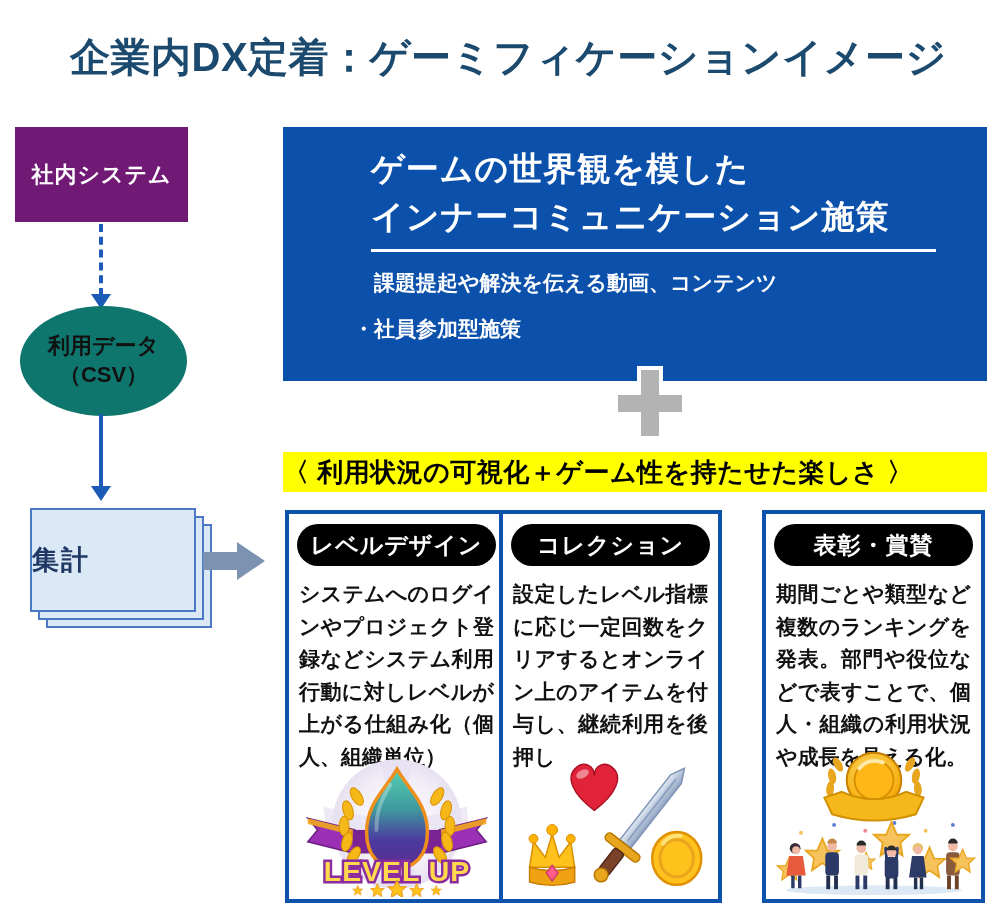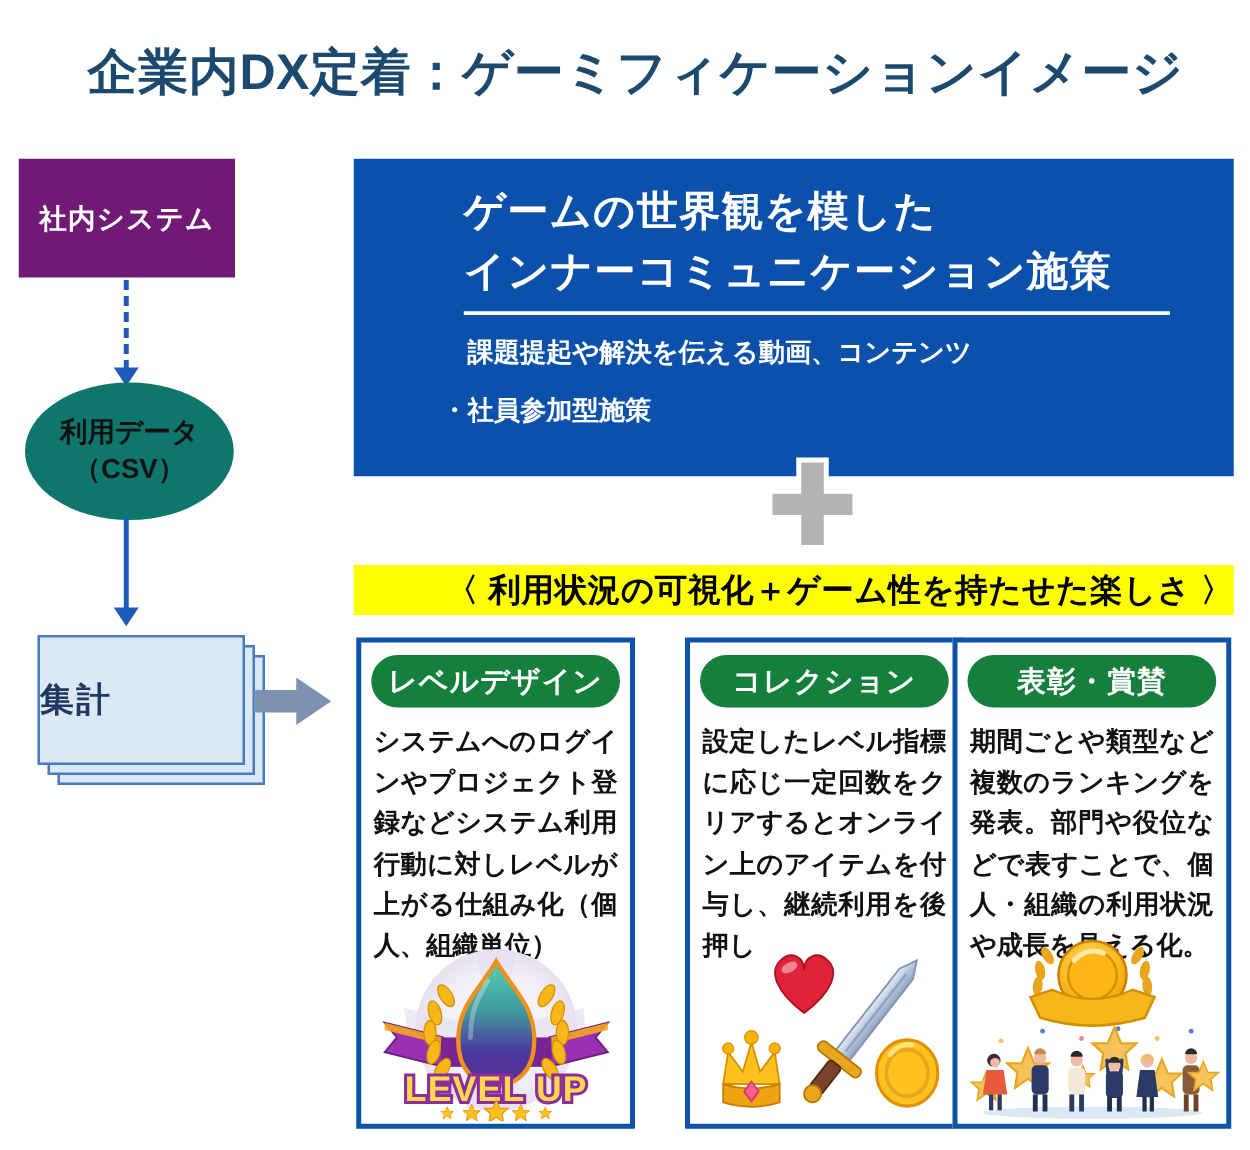--- a/index.html
+++ b/index.html
@@ -39,28 +39,28 @@
   .mp-heading{position:absolute;left:88px;top:18px;color:#fff;font-size:33px;font-weight:700;line-height:1.45;letter-spacing:1px;white-space:nowrap;}
   .mp-underline{position:absolute;left:88px;top:122px;width:565px;height:3px;background:#ffffff;}
   .mp-bullets{position:absolute;left:70px;top:140px;color:#fff;font-size:21px;font-weight:600;line-height:1.5;}
   .mp-b1b{padding-left:21px;}
   .mp-b2{margin-top:14px;}
   
   .plus-wrap{position:absolute;left:612px;top:364px;}
   
   .highlight-banner{
     position:absolute;left:283px;top:452px;width:704px;height:40px;background:#ffff00;
-    display:flex;align-items:center;justify-content:flex-end;
+    display:flex;align-items:center;justify-content:flex-start;
     font-size:26px;font-weight:800;color:#000;letter-spacing:0.5px;white-space:nowrap;
   }
   
   .card{position:absolute;top:510px;width:223px;height:393px;border:4px solid #0d53ac;background:#fff;}
-  .card.c1{left:285px;}  .card.c2{left:548px;}  .card.c3{left:762px;}
+  .card.c1{left:285px;}  .card.c2{left:499px;}  .card.c3{left:762px;}
   .card-pill{
-    margin:10px auto 0;width:calc(100% - 16px);height:42px;background:#15803d;border-radius:21px;
+    margin:10px auto 0;width:calc(100% - 16px);height:42px;background:#000000;border-radius:21px;
     display:flex;align-items:center;justify-content:center;color:#fff;font-size:23px;font-weight:800;letter-spacing:1px;
   }
   .card-body{margin:12px 10px 0;font-size:21px;font-weight:600;color:#111;line-height:1.55;text-align:justify;}
   .card-illo{position:absolute;left:2px;right:2px;bottom:2px;height:142px;display:flex;align-items:flex-end;justify-content:center;}
   .card.c3 .card-illo{height:152px;}
 </style>
 </head>
 <body>
 
 <div class="canvas">

